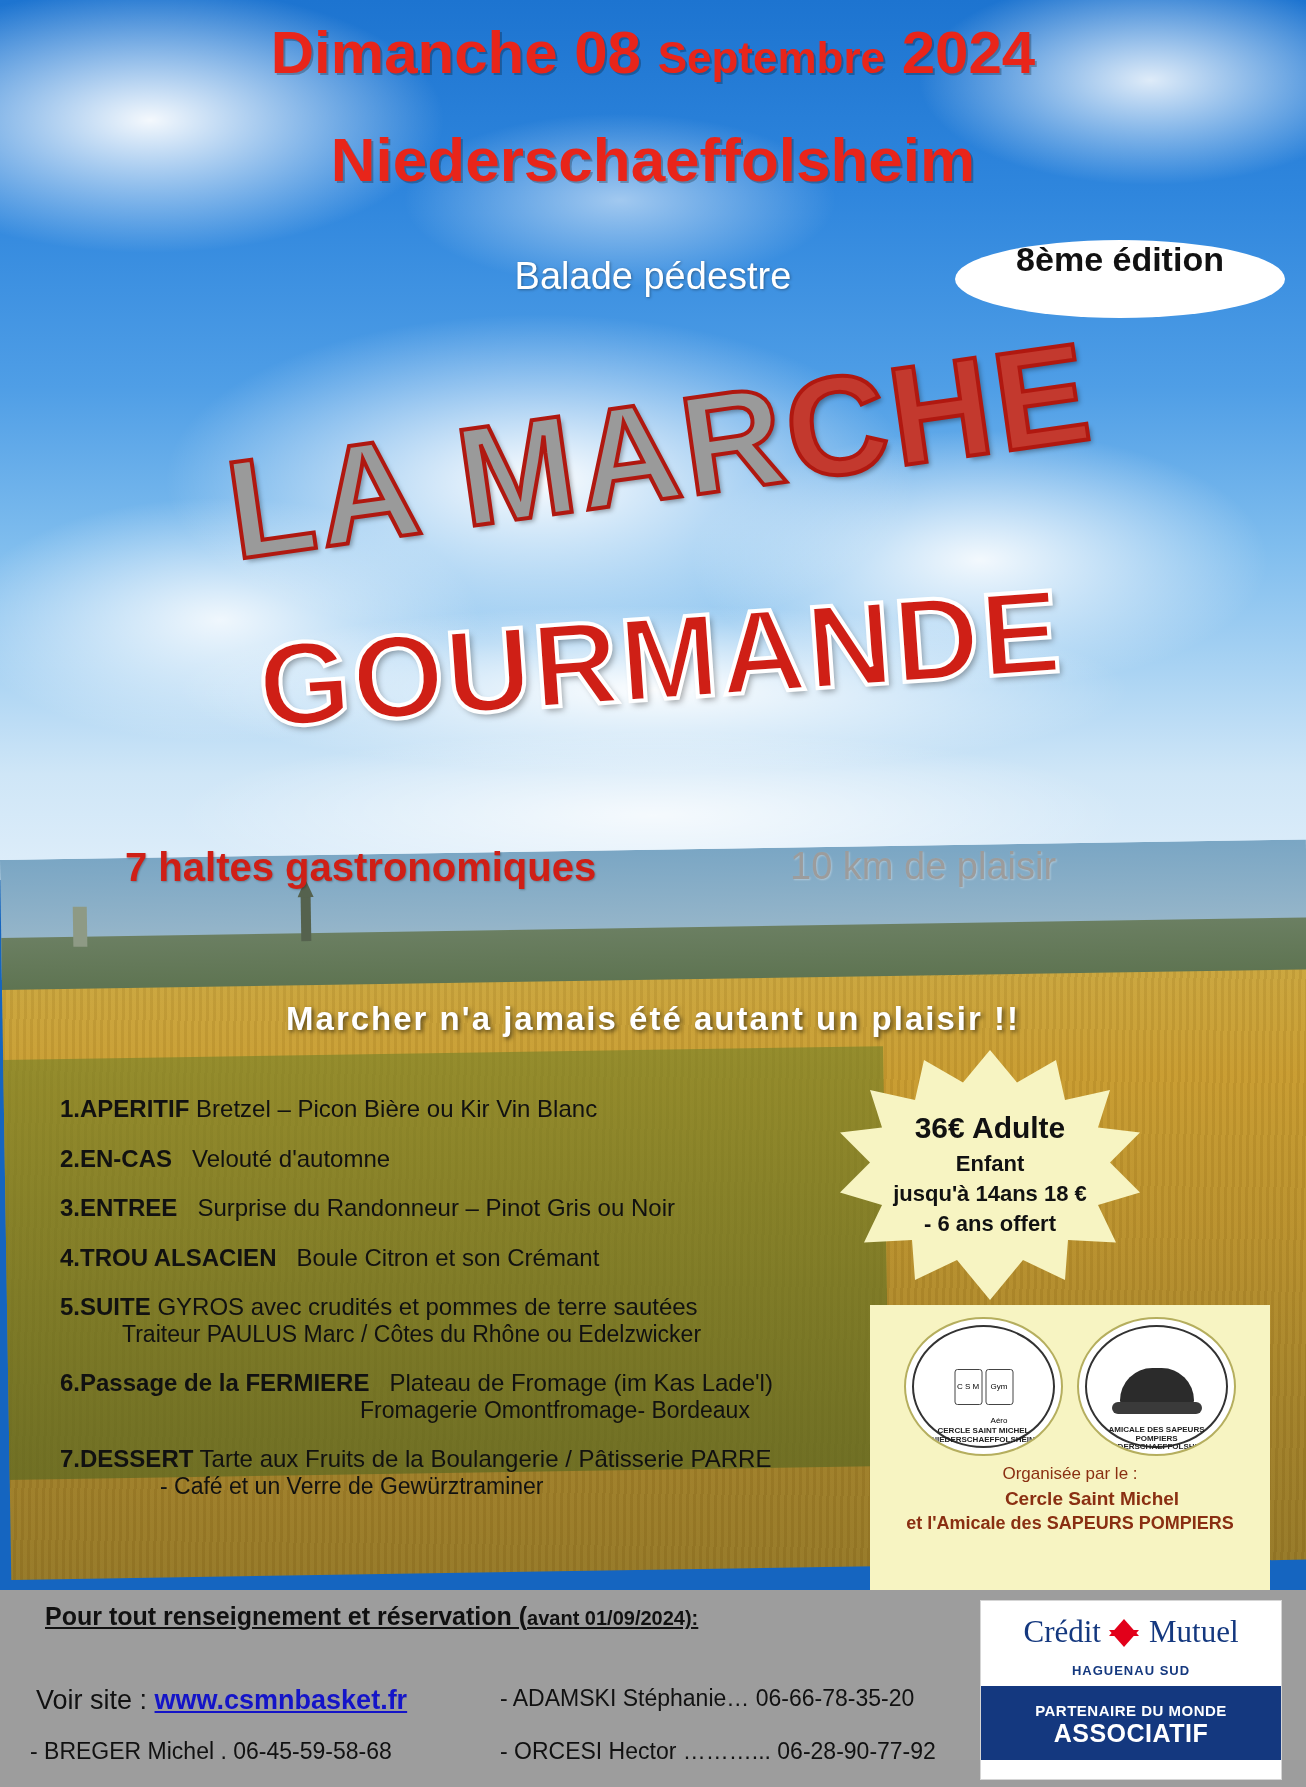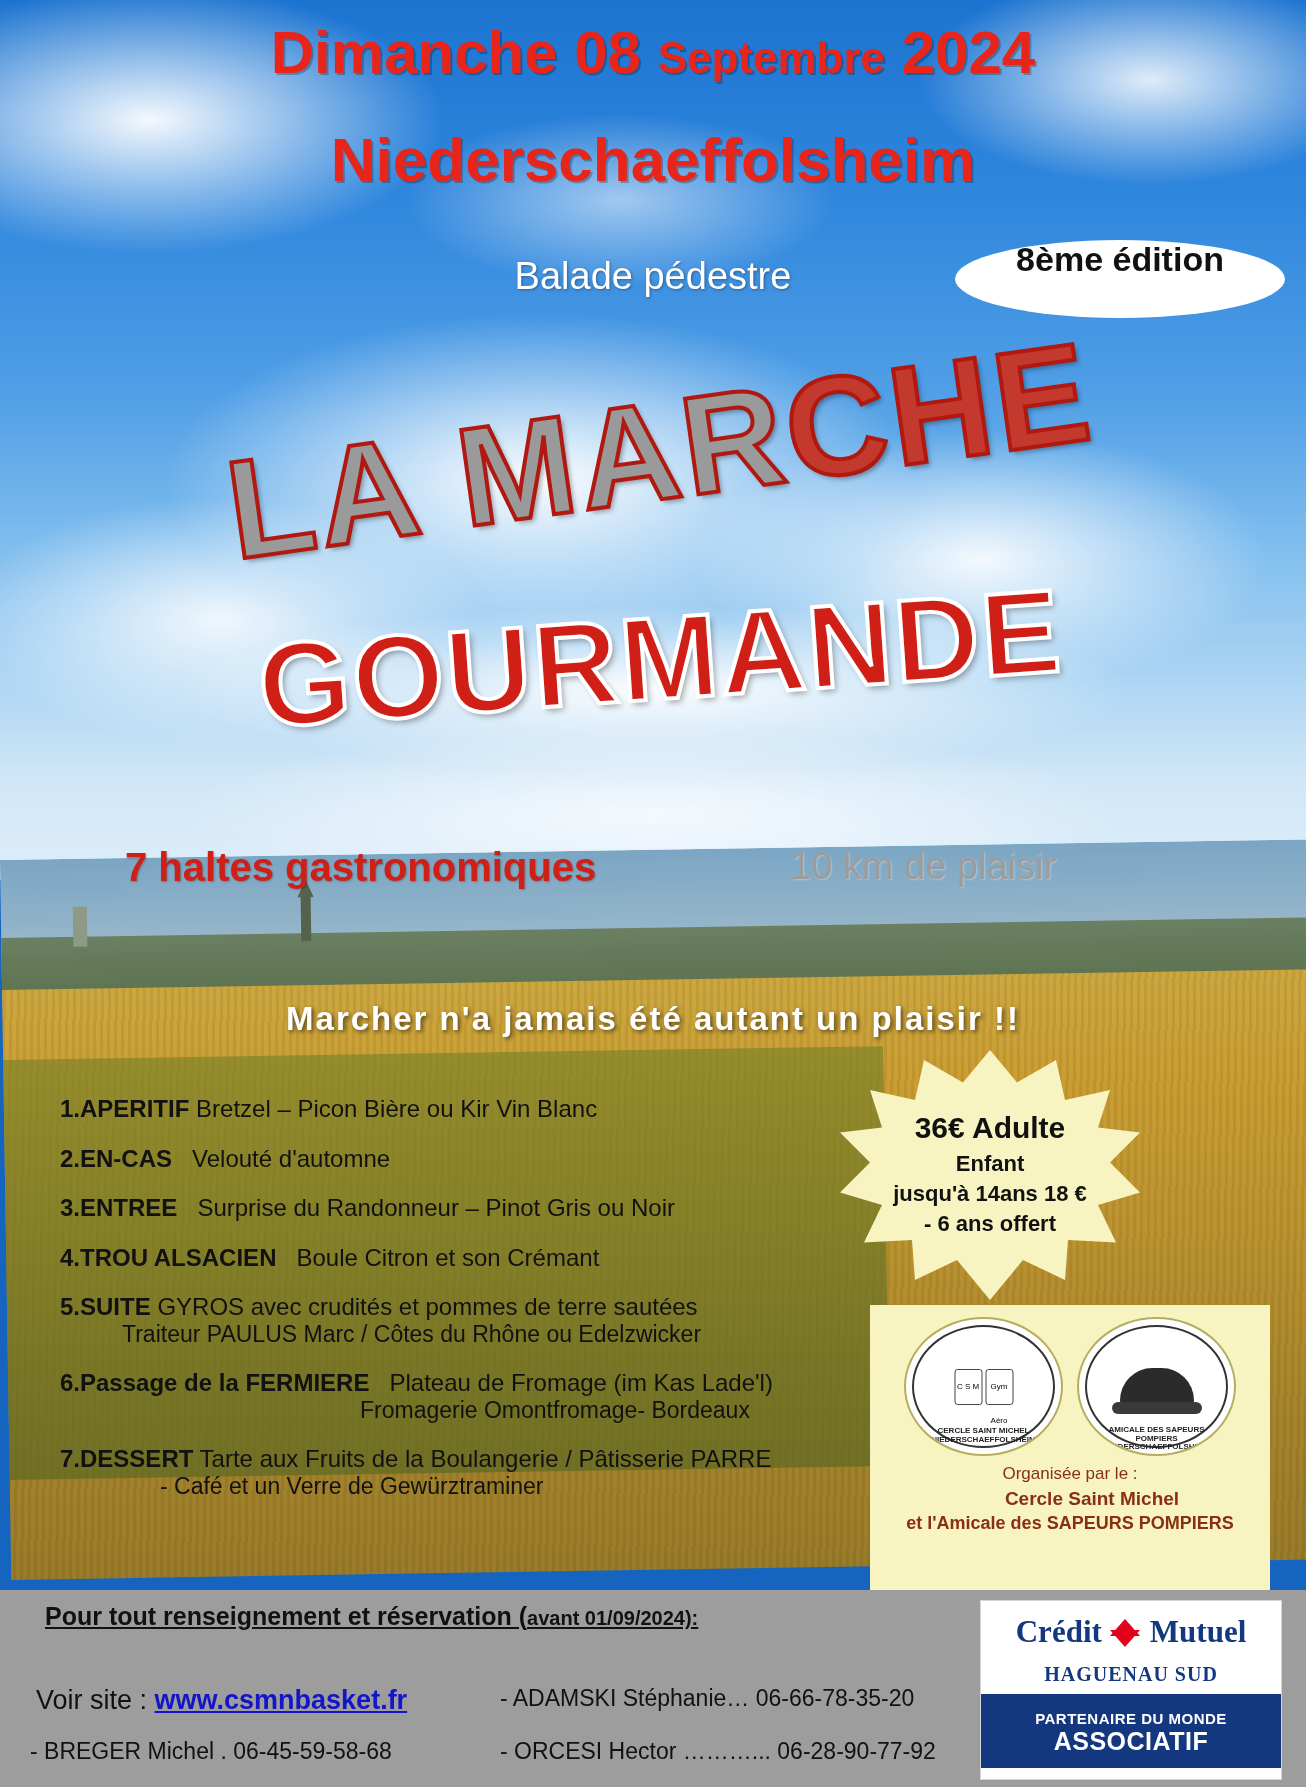--- a/index.html
+++ b/index.html
@@ -163,26 +163,26 @@
   .f-c1{position:absolute;left:30px;top:148px;font-size:23px;color:#111;}
   .f-c2{position:absolute;left:500px;top:95px;font-size:23px;color:#111;}
   .f-c3{position:absolute;left:500px;top:148px;font-size:23px;color:#111;}
 
   
   .cm{
     position:absolute;left:980px;top:1600px;width:300px;height:178px;background:#fff;
     border:1px solid #d5d5d5;
   }
   .cm-top{height:62px;display:flex;align-items:center;justify-content:center;gap:8px;}
-  .cm-top .t{font-size:31px;font-weight:bold;color:#14387f;font-family:"Liberation Serif",serif;}
+  .cm-top .t{font-size:31px;font-weight:normal;color:#14387f;font-family:"Liberation Serif",serif;}
   .cm-mark{width:32px;height:30px;position:relative;}
   .cm-mark:before,.cm-mark:after{content:"";position:absolute;width:0;height:0;}
   .cm-mark:before{left:0;top:2px;border-left:15px solid transparent;border-right:15px solid transparent;border-bottom:17px solid #e2001a;}
   .cm-mark:after{left:0;top:13px;border-left:15px solid transparent;border-right:15px solid transparent;border-top:17px solid #e2001a;}
-  .cm-sub{text-align:center;font-size:20px;font-weight:bold;color:#14387f;letter-spacing:1px;font-family:Liberation Serif, serif;}
+  .cm-sub{text-align:center;font-size:13px;font-weight:bold;color:#14387f;letter-spacing:1px;}
   .cm-bar{margin-top:8px;background:#14387f;color:#fff;padding:16px 0 12px;text-align:center;}
   .cm-bar .l1{font-size:15px;font-weight:bold;letter-spacing:.5px;}
   .cm-bar .l2{font-size:25px;font-weight:bold;letter-spacing:.5px;}
 </style>
 </head>
 <body>
 
 <div class="poster">
 
   <div class="sky"></div>

